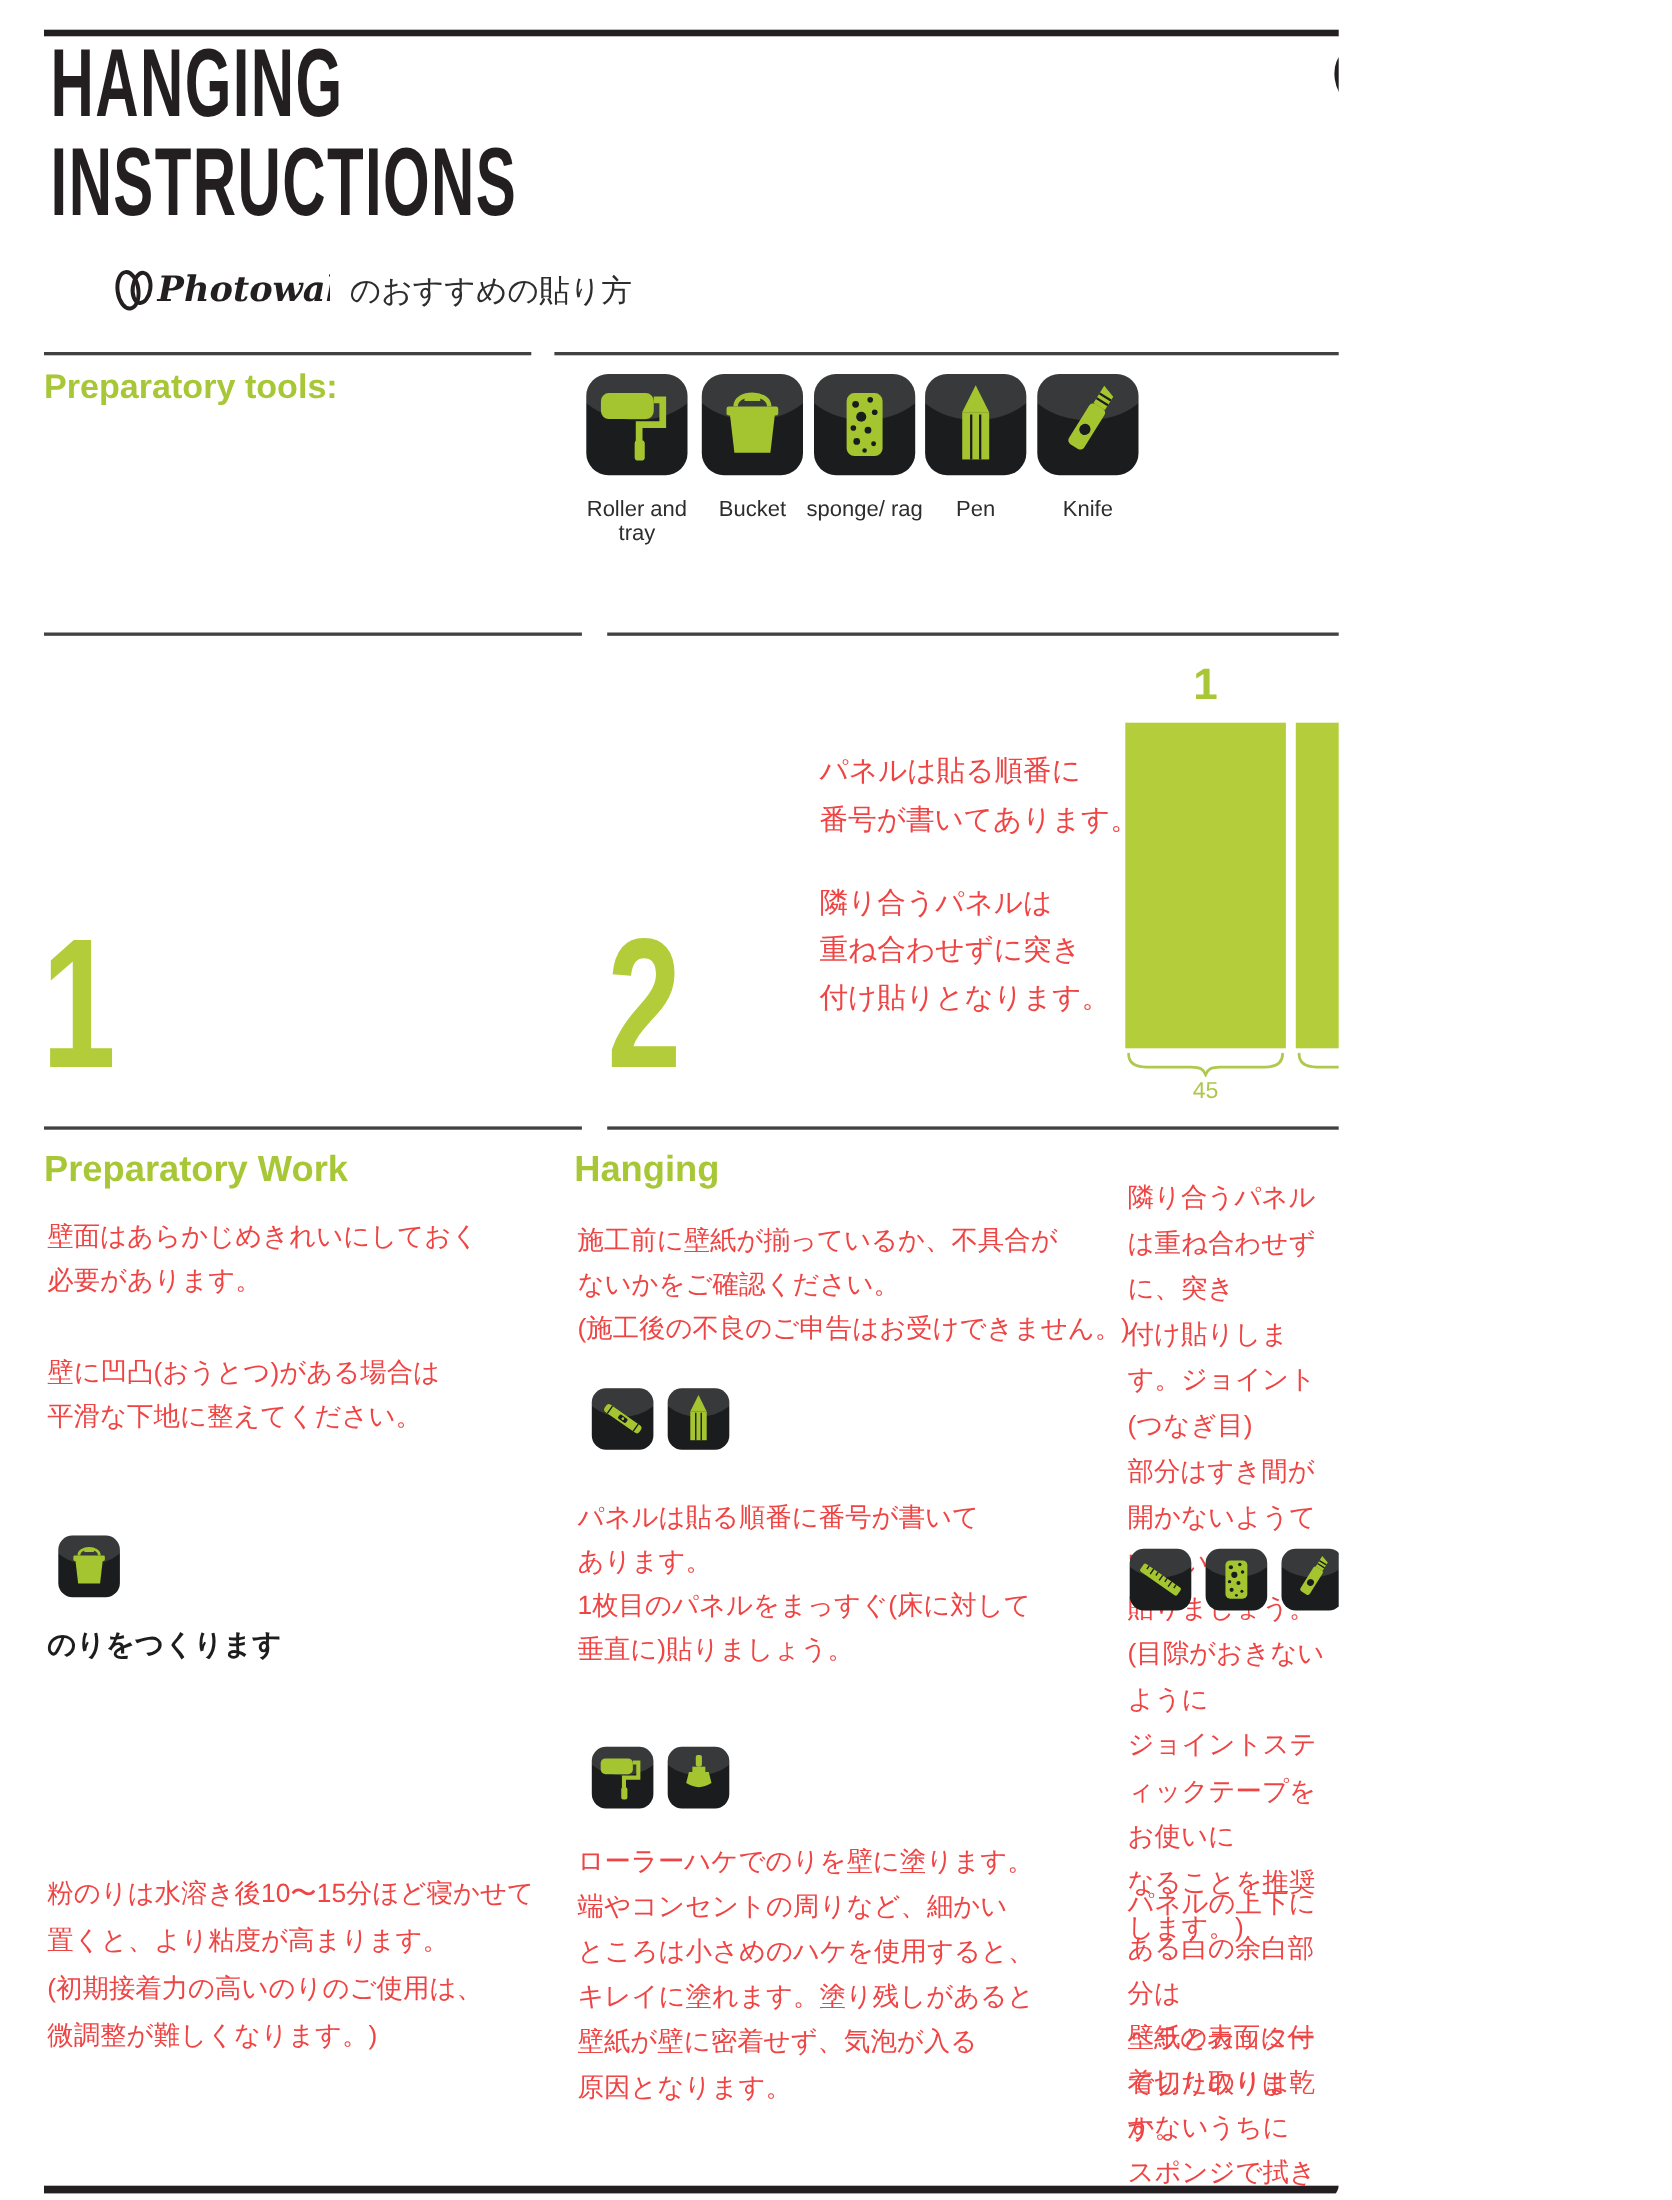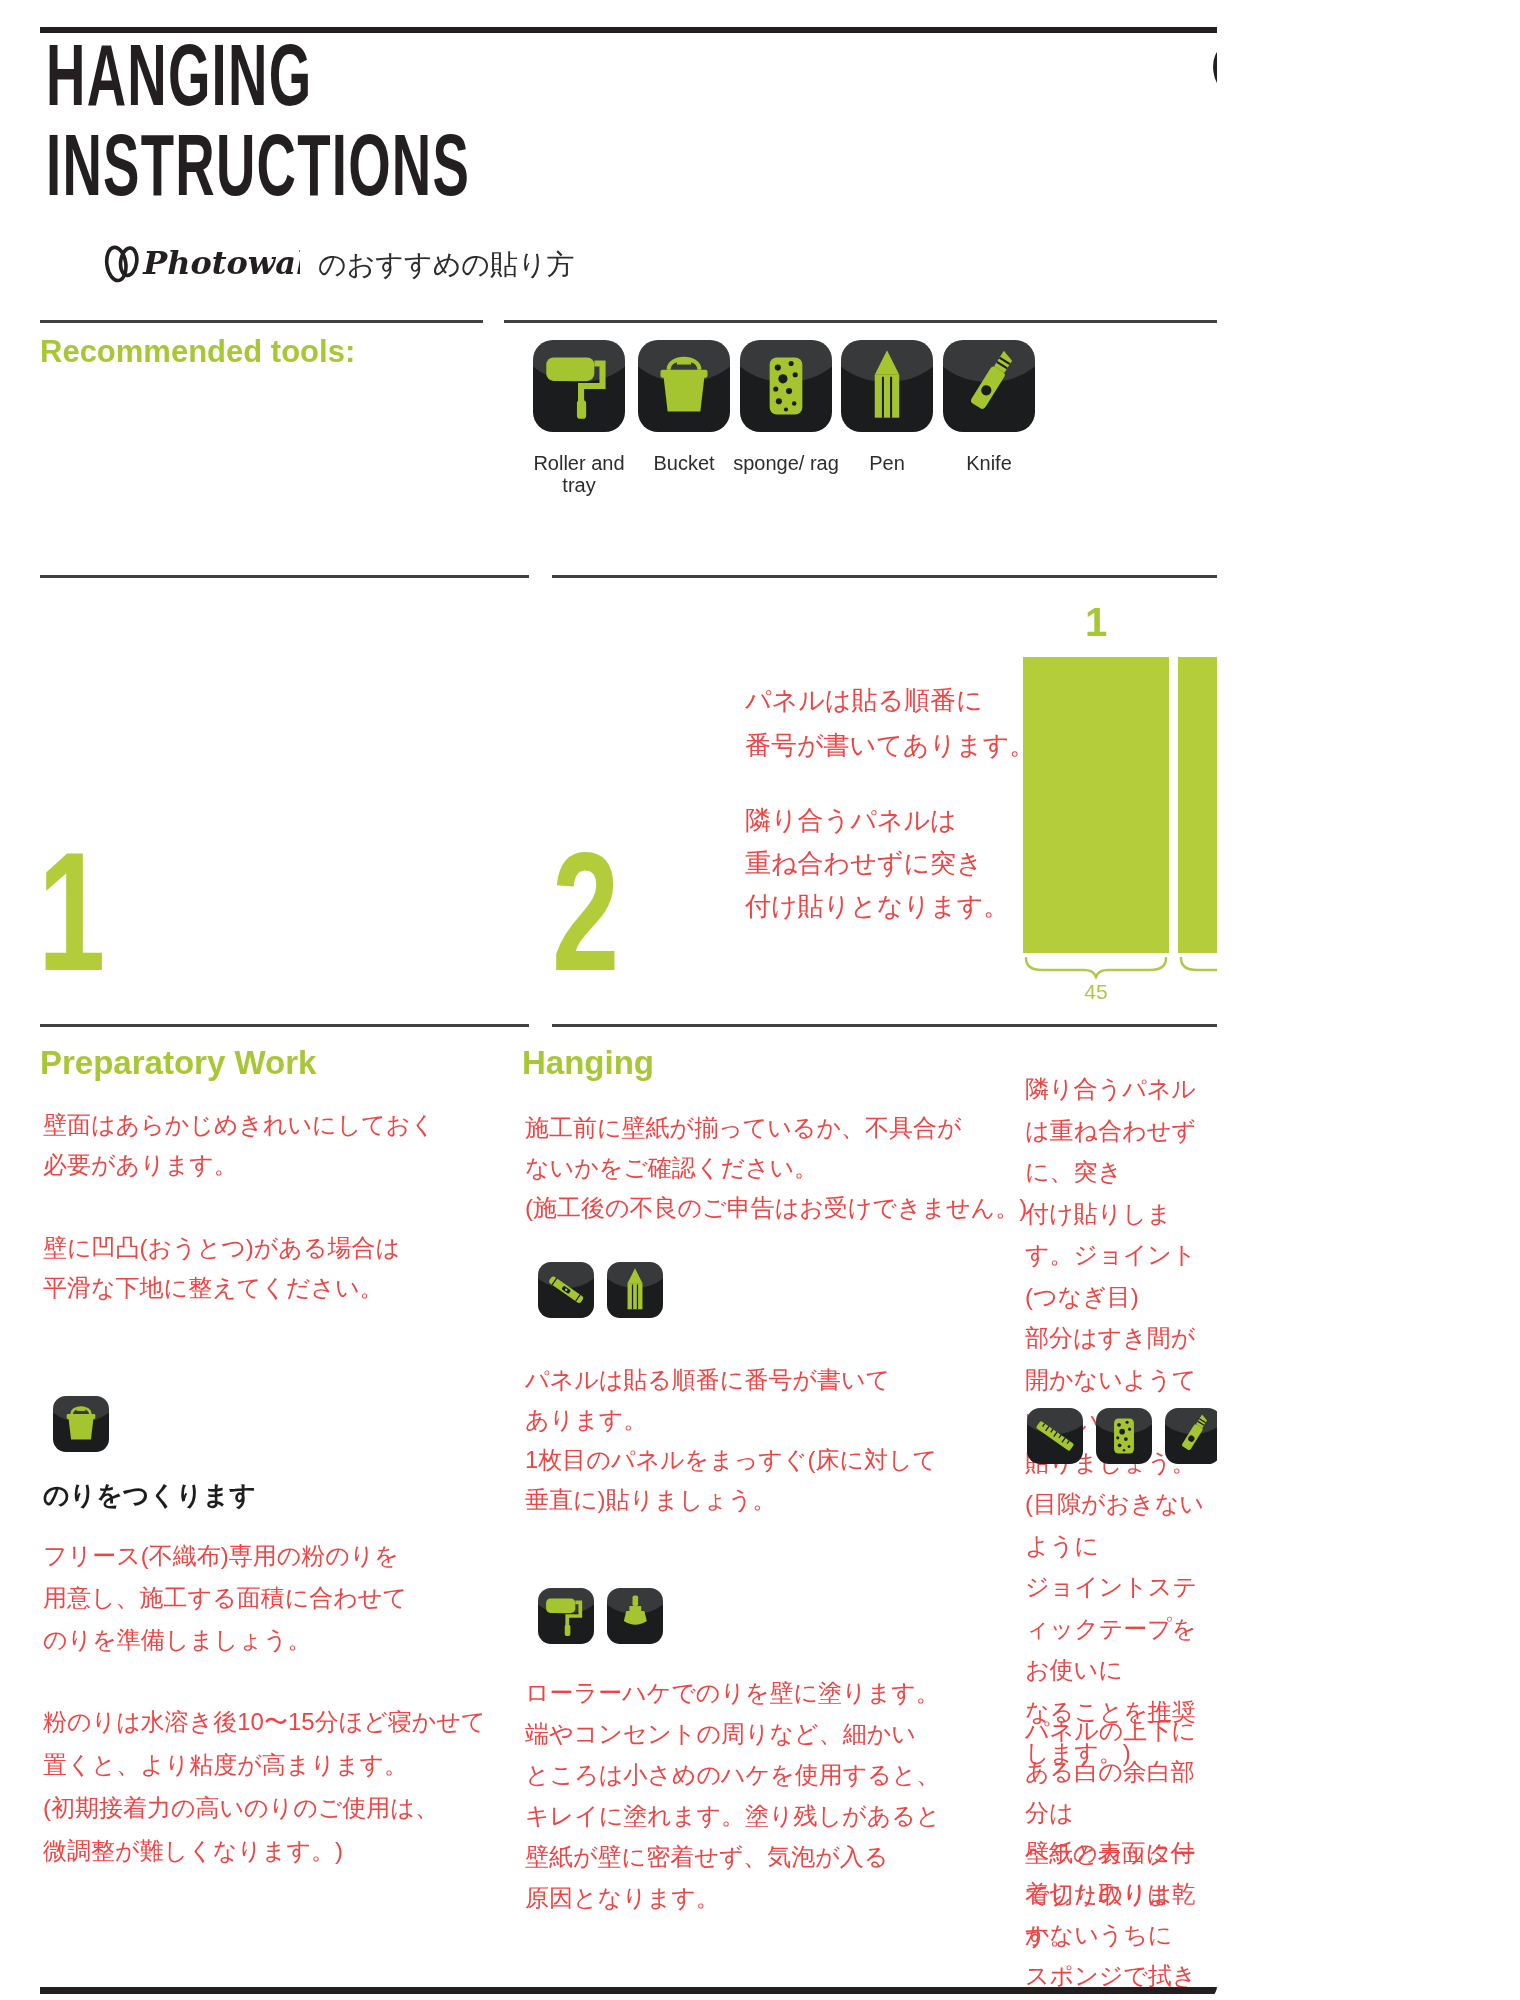--- a/index.html
+++ b/index.html
@@ -120,21 +120,21 @@
         <ellipse cx="34" cy="33" rx="11" ry="19" transform="rotate(8 34 33)"></ellipse>
       </g>
       <text x="54" y="50" font-style="italic" font-weight="bold" font-size="44" fill="#231f20">Photowall</text>
     </svg>
     <span class="subtitle-text">のおすすめの貼り方</span>
   </div>
 
   <div class="rule" style="left:40px;top:320px;width:443px"></div>
   <div class="rule" style="left:504px;top:320px;width:976px"></div>
 
-  <div class="green-h" style="left:40px;top:334px;font-size:31px">Recommended tools:</div>
+  <div class="green-h" style="left:40px;top:334px;font-size:31px">Preparatory tools:</div>
 
   <div class="tile lg" style="left:533px;top:340px">
     <svg>
         <use href="#i-roller"></use>
       </svg>
   </div>
   <div class="tile lg" style="left:638px;top:340px">
     <svg>
         <use href="#i-bucket"></use>
       </svg>
@@ -200,23 +200,20 @@
 必要があります。</div>
   <div class="jp" style="left:43px;top:1228px">壁に凹凸(おうとつ)がある場合は
 平滑な下地に整えてください。</div>
 
   <div class="tile sm" style="left:53px;top:1396px">
     <svg>
         <use href="#i-bucket"></use>
       </svg>
   </div>
   <div class="jp-bold" style="left:43px;top:1478px">のりをつくります</div>
-  <div class="jp" style="left:43px;top:1535px;line-height:42px">フリース(不織布)専用の粉のりを
-用意し、施工する面積に合わせて
-のりを準備しましょう。</div>
   <div class="jp" style="left:43px;top:1700px;line-height:43px">粉のりは水溶き後10〜15分ほど寝かせて
 置くと、より粘度が高まります。
 (初期接着力の高いのりのご使用は、
 微調整が難しくなります。)</div>
 
   <div class="green-h" style="left:522px;top:1044px;font-size:33px">Hanging</div>
   <div class="jp" style="left:525px;top:1108px">施工前に壁紙が揃っているか、不具合が
 ないかをご確認ください。
 (施工後の不良のご申告はお受けできません。)</div>
 

